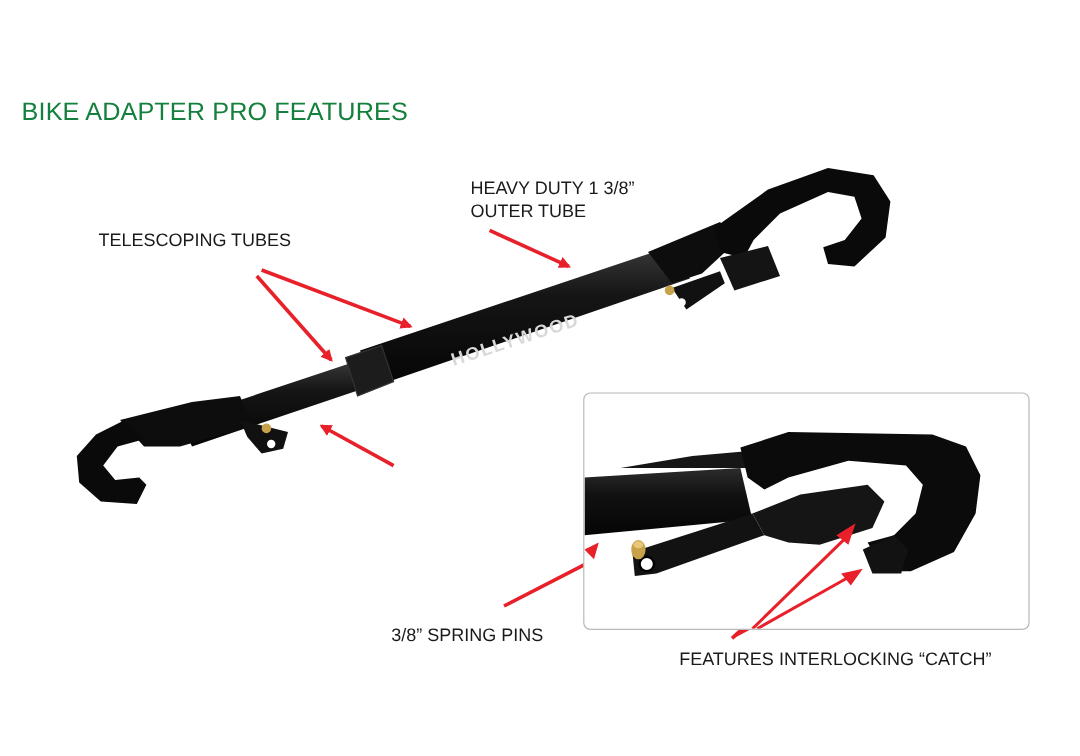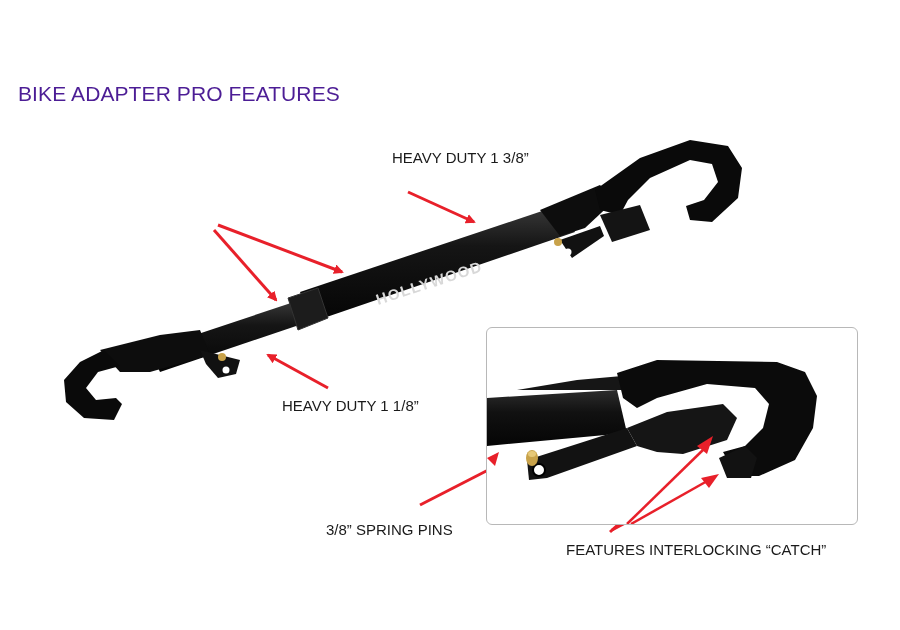--- a/index.html
+++ b/index.html
@@ -1,21 +1,21 @@
 <!DOCTYPE html>
 <html><head>
   <meta charset="utf-8">
   <style>
     html, body { margin: 0; padding: 0; }
     body {
       width: 900px; height: 630px; background: #ffffff; position: relative; overflow: hidden;
       font-family: "Liberation Sans", sans-serif; color: #1a1a1a;
     }
     .title {
-      position: absolute; left: 18px; top: 82px; font-size: 21px; letter-spacing: 0.1px; color: #4c1d95;
+      position: absolute; left: 18px; top: 82px; font-size: 21px; letter-spacing: 0.1px; color: #15803d;
     }
     .label {
       position: absolute; font-size: 15px; line-height: 19px; color: #1a1a1a; white-space: nowrap;
     }
     .label span { display: block; }
     svg.art { position: absolute; left: 0; top: 0; }
     .inset {
       position: absolute; left: 486px; top: 327px; width: 370px; height: 196px;
       border: 1.5px solid #b8b8b8; border-radius: 6px; background: #ffffff; overflow: hidden;
     }
@@ -105,27 +105,28 @@
     <path d="M210,118 L226,108 L220,126 Z" fill="#e8202a"></path>
     <path d="M214,150 L232,146 L222,160 Z" fill="#e8202a"></path>
     <line x1="140" y1="196" x2="218" y2="120" stroke="#e8202a" stroke-width="2.5"></line>
     <line x1="144" y1="196" x2="222" y2="152" stroke="#e8202a" stroke-width="2.5"></line>
     <path d="M0,130 L12,124 L8,138 Z" fill="#e8202a"></path>
   </svg>
 </div>
 
 <div class="label" style="left:392px; top:148px;">
   <span>HEAVY DUTY 1 3/8”</span>
+  <span>OUTER TUBE</span>
 </div>
 
 <div class="label" style="left:78px; top:191px;">
+  <span style="padding-left:4px;">TELESCOPING TUBES</span>
 </div>
 
 <div class="label" style="left:282px; top:396px;">
-  <span>HEAVY DUTY 1 1/8”</span>
 </div>
 
 <div class="label" style="left:326px; top:510px;margin-top:10px;">
   <span>3/8” SPRING PINS</span>
 </div>
 
 <div class="label" style="left:566px; top:540px;">
   <span>FEATURES INTERLOCKING “CATCH”</span>
 </div>
 

